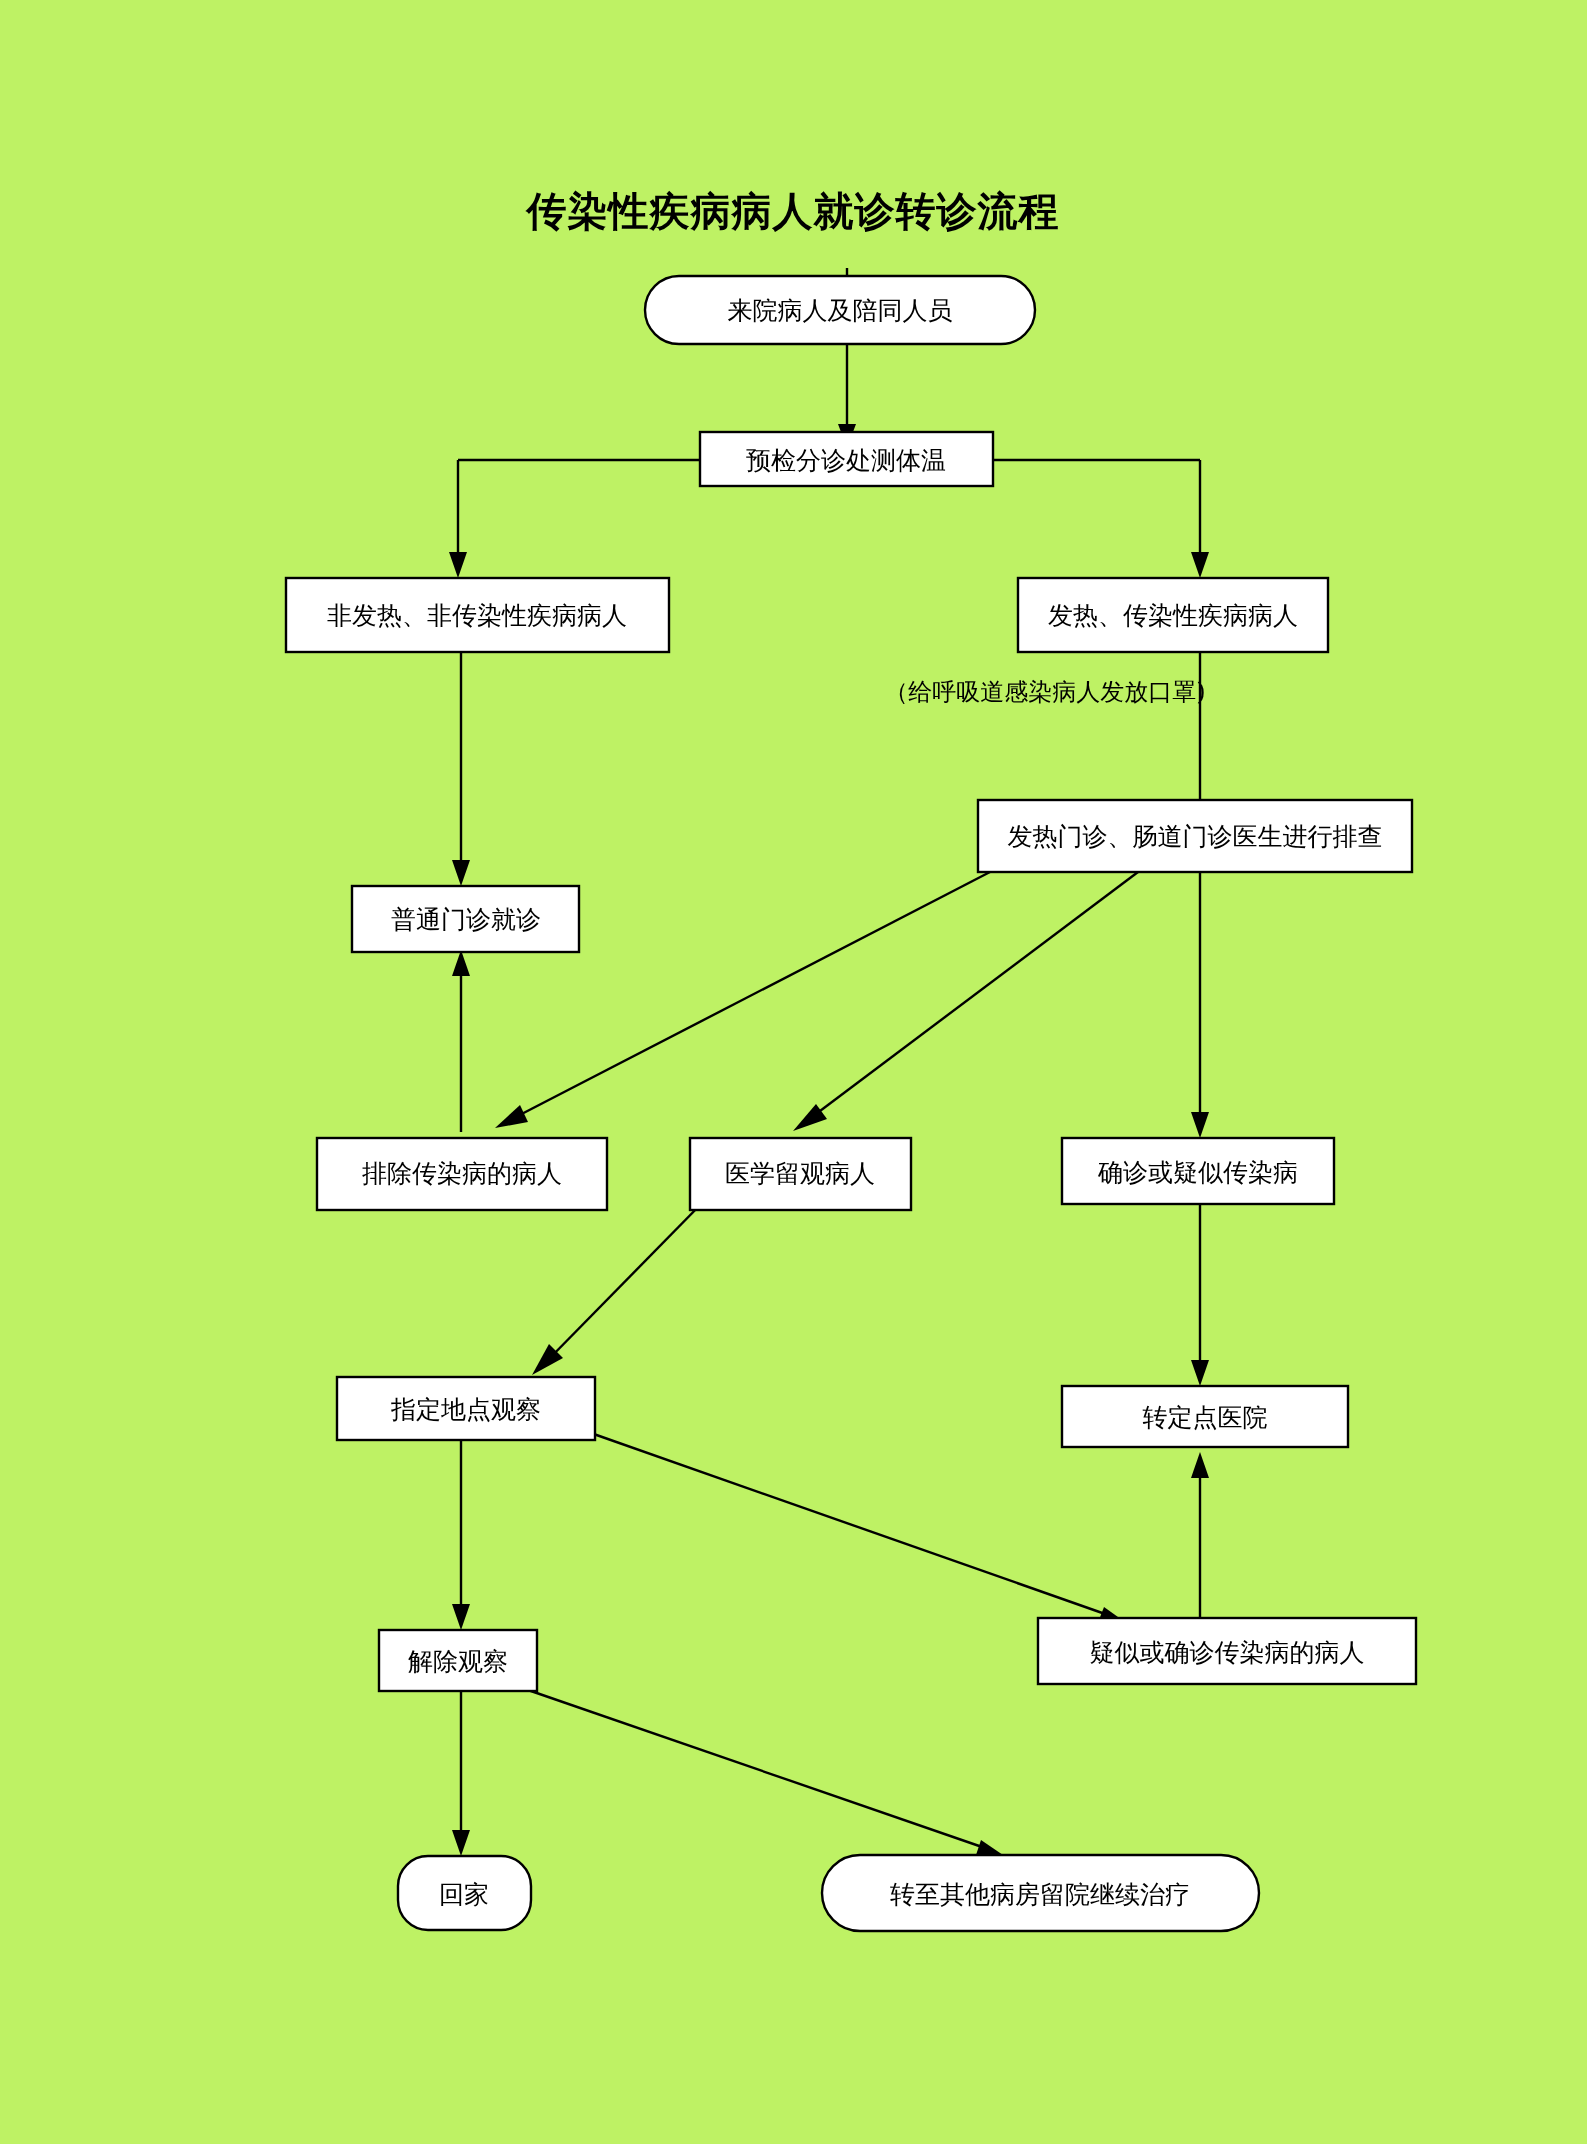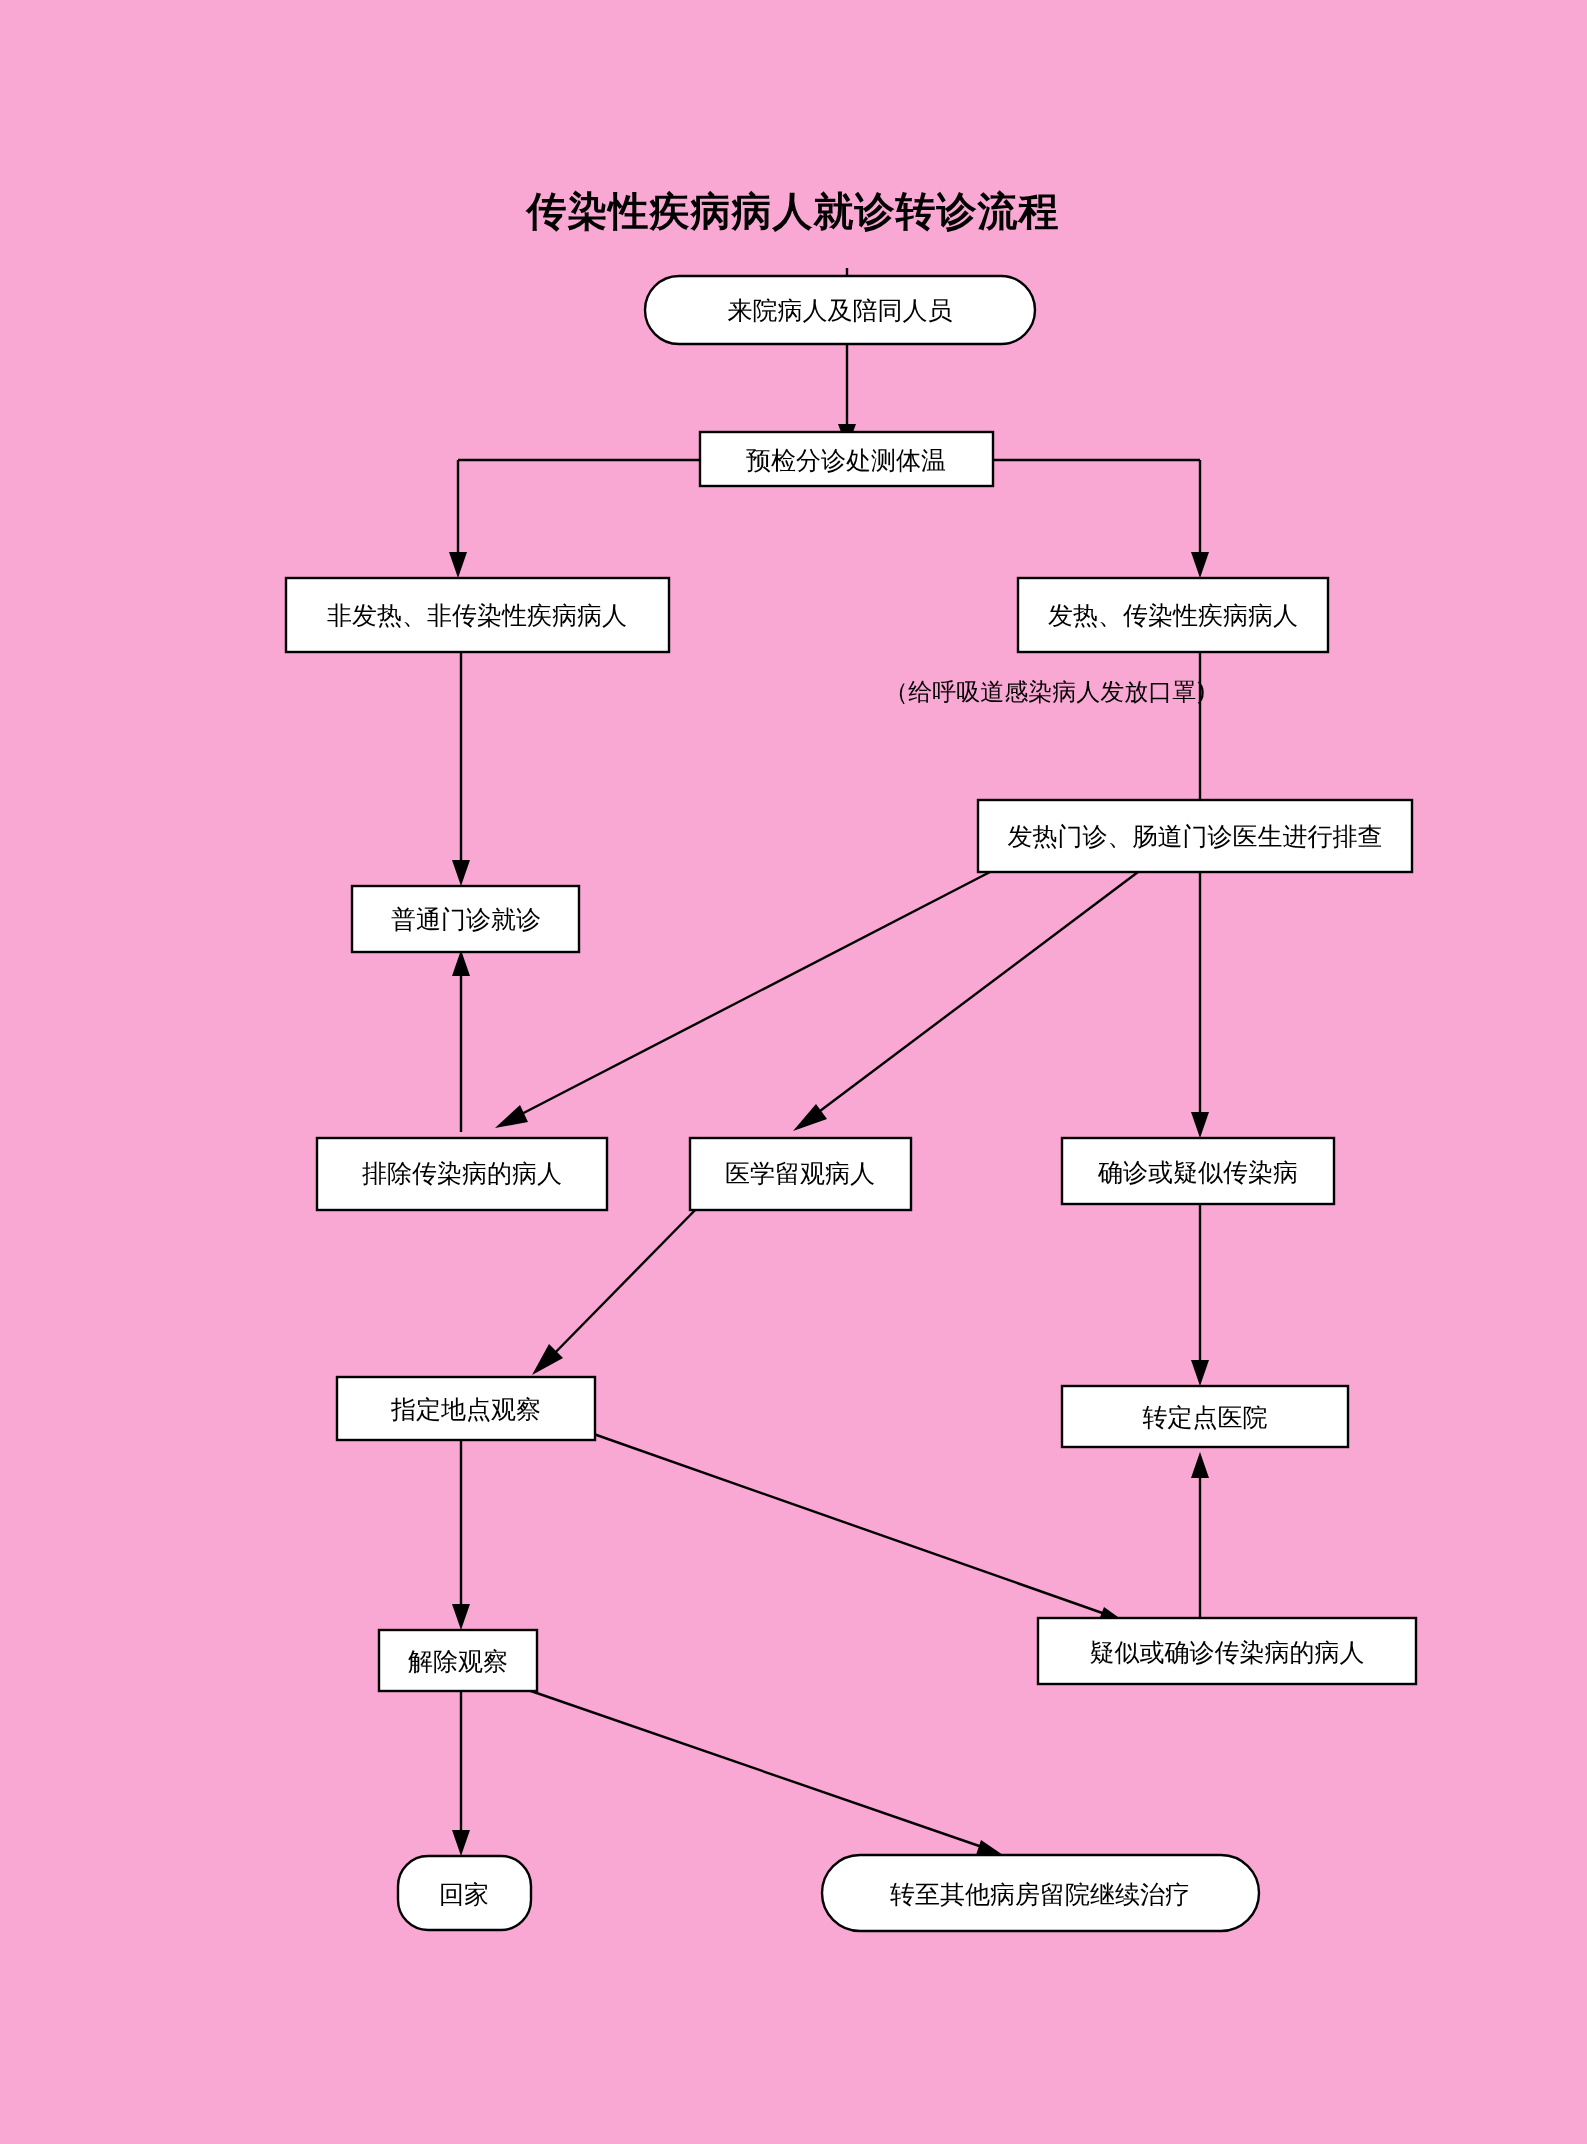--- a/index.html
+++ b/index.html
@@ -7,21 +7,21 @@
     padding: 0;
     background: #ffffff;
   }
   body {
     font-family: "DejaVu Serif", "Liberation Serif", serif;
   }
   #page {
     position: relative;
     width: 1587px;
     height: 2144px;
-    background: #f9a8d4;
+    background: #bef264;
     overflow: hidden;
   }
   #flow {
     position: absolute;
     inset: 0;
     width: 1587px;
     height: 2144px;
   }
   .node-rect {
     fill: #ffffff;

